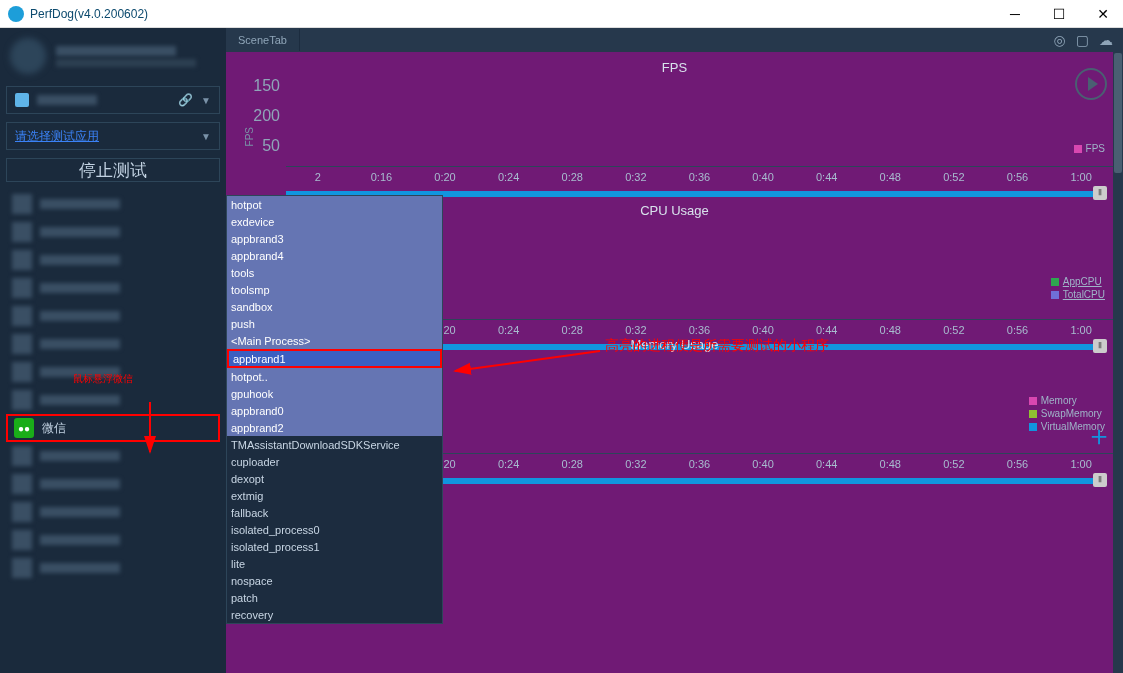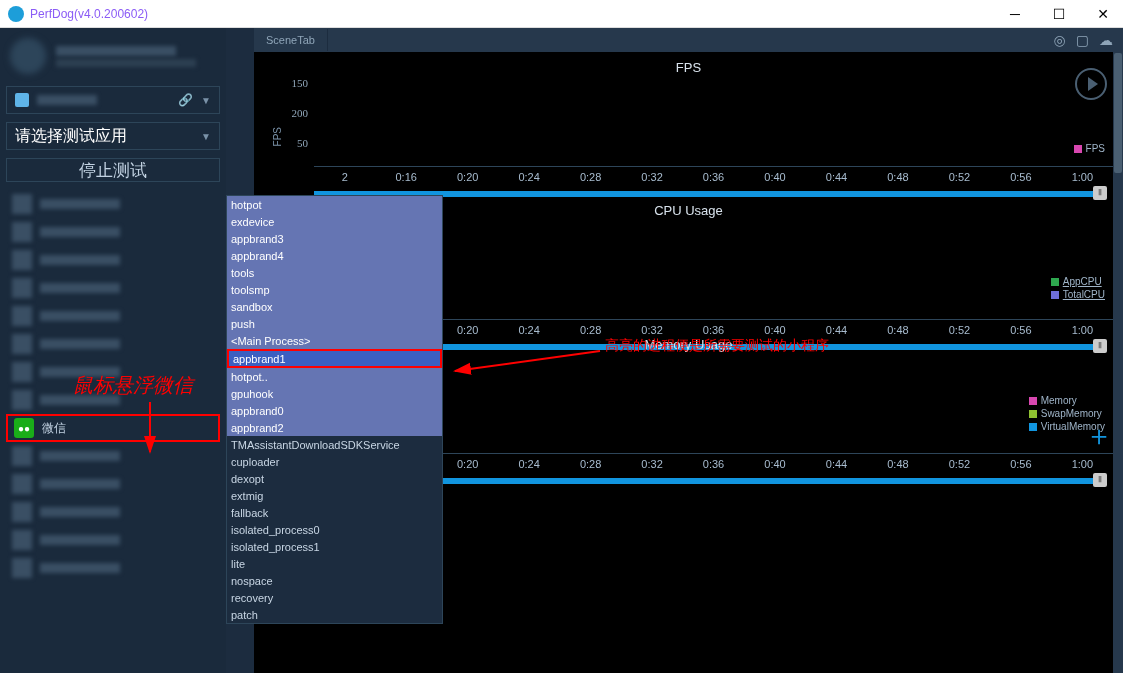--- a/index.html
+++ b/index.html
@@ -1,86 +1,86 @@
 <!DOCTYPE html>
 <html><head>
   <meta charset="utf-8">
   <style>
     * { margin: 0; padding: 0; box-sizing: border-box; font-family: 'Microsoft YaHei', Arial, sans-serif; }
     body { background: #fff; width: 1123px; height: 673px; overflow: hidden; }
     
     .titlebar { height: 28px; background: #fff; display: flex; align-items: center; padding: 0 8px; border-bottom: 1px solid #ddd; }
     .titlebar-icon { width: 16px; height: 16px; background: #1d9ed9; border-radius: 50%; margin-right: 6px; }
-    .titlebar-text { font-size: 12px; color: #8b5cf6; }
+    .titlebar-text { font-size: 12px; color: #0c4a6e; }
     .titlebar-controls { margin-left: auto; display: flex; gap: 20px; }
     .win-btn { font-size: 14px; cursor: pointer; width: 24px; text-align: center; }
     
     .app-body { display: flex; height: 645px; background: #1c2c3f; }
     
     .sidebar { width: 226px; background: #1a2a3c; display: flex; flex-direction: column; padding: 6px; }
     .user-section { display: flex; align-items: center; padding: 4px; margin-bottom: 8px; }
     .avatar { width: 36px; height: 36px; background: #2d455a; border-radius: 50%; margin-right: 10px; filter: blur(3px); }
     .user-text { flex: 1; }
     .user-line1 { height: 10px; background: #3a4f64; width: 120px; margin-bottom: 3px; filter: blur(2px); }
     .user-line2 { height: 8px; background: #2d4052; width: 140px; filter: blur(2px); }
     
     .device-select { background: #1a2a3c; border: 1px solid #2d4559; height: 28px; display: flex; align-items: center; padding: 0 8px; margin-bottom: 8px; cursor: pointer; }
     .android-icon { width: 14px; height: 14px; background: #5fb4e8; border-radius: 2px; margin-right: 8px; }
     .device-text { height: 10px; width: 60px; background: #3a4f64; filter: blur(2px); }
     .link-icon { color: #5fb4e8; font-size: 12px; margin-left: auto; margin-right: 8px; }
     .caret-down { color: #7a92a8; font-size: 10px; }
     
     .app-select { background: #1a2a3c; border: 1px solid #2d4559; height: 28px; display: flex; align-items: center; padding: 0 8px; margin-bottom: 8px; cursor: pointer; }
-    .app-select-text { color: #ffffff; font-size: 16px; flex: 1; }
+    .app-select-text { color: #3b82f6; font-size: 12px; flex: 1; text-decoration: underline; }
     
     .stop-btn { background: #1a2a3c; border: 1px solid #2d4559; height: 24px; display: flex; align-items: center; justify-content: center; margin-bottom: 8px; cursor: pointer; }
     .stop-btn-text { color: #c2d2e2; font-size: 17px; }
     
     .app-list { flex: 1; overflow-y: auto; }
     .app-item { height: 28px; display: flex; align-items: center; padding: 0 6px; cursor: pointer; }
     .app-icon { width: 20px; height: 20px; background: #3a4f64; margin-right: 8px; filter: blur(2px); }
     .app-name { height: 10px; width: 80px; background: #3a4f64; filter: blur(2px); }
     .app-item.wechat { border: 2px solid #ff0000; }
     .wechat-icon { width: 20px; height: 20px; background: #1aad19; border-radius: 3px; margin-right: 8px; display:flex;align-items:center;justify-content:center;color:#fff;font-size:10px; }
     .wechat-text { color: #c2d2e2; font-size: 12px; }
     
-    .main-area { flex: 1; position: relative; background: #000000; margin-left: 28px; }
+    .main-area { flex: 1; position: relative; background: #701a75; }
     .scene-tab-bar { height: 24px; background: #26384c; display: flex; align-items: center; }
     .scene-tab { height: 22px; padding: 0 12px; display: flex; align-items: center; color: #8fa5b8; font-size: 11px; border-right: 1px solid #1c2c3f; cursor: pointer; }
     .top-icons { margin-left: auto; display: flex; gap: 10px; padding-right: 10px; }
     .top-icon { color: #8fa5b8; font-size: 14px; cursor: pointer; }
     
     .charts-container { padding: 6px 10px 0 10px; position: relative; }
     .chart-block { position: relative; margin-bottom: 4px; }
     .chart-title { text-align: center; color: #d8e2ec; font-size: 13px; font-weight: 500; padding: 2px 0; }
     .chart-area { display: flex; position: relative; }
     .y-axis { width: 50px; display: flex; flex-direction: column; align-items: flex-end; padding-right: 6px; }
     .y-label-vert { writing-mode: vertical-rl; transform: rotate(180deg); color: #7a92a8; font-size: 10px; position: absolute; left: 8px; top: 50px; }
-    .y-tick { color: #8fa5b8; font-size: 11px; height: 30px; display: flex; align-items: flex-start; font-family: Liberation Serif, serif; }
+    .y-tick { color: #8fa5b8; font-size: 16px; height: 30px; display: flex; align-items: flex-start; }
     .plot-area { flex: 1; height: 90px; border-bottom: 1px solid #2d4559; position: relative; }
     .play-btn { position: absolute; right: 6px; top: 10px; width: 32px; height: 32px; border: 2px solid #4a5f72; border-radius: 50%; display: flex; align-items: center; justify-content: center; cursor: pointer; }
     .play-triangle { width: 0; height: 0; border-left: 10px solid #4a5f72; border-top: 7px solid transparent; border-bottom: 7px solid transparent; margin-left: 3px; }
     
     .legend { position: absolute; right: 8px; display: flex; flex-direction: column; gap: 2px; font-size: 10px; color: #9fb4c8; }
     .legend-item { display: flex; align-items: center; gap: 4px; }
     .legend-sq { width: 8px; height: 8px; }
     
     .time-axis { display: flex; height: 30px; align-items: flex-start; padding-left: 50px; padding-top: 4px; position: relative; }
     .time-tick { flex: 1; color: #a8bccf; font-size: 11px; text-align: center; }
     .time-bar { position: absolute; top: 24px; left: 50px; right: 6px; height: 6px; background: #1195df; }
     .time-bar-cap { position: absolute; right: 0; top: -5px; width: 14px; height: 14px; background: #ccc; border-radius: 2px; display:flex;align-items:center;justify-content:center;font-size:8px;color:#333; }
     
     .plus-icon { position: absolute; right: 10px; bottom: 10px; color: #1195df; font-size: 28px; font-weight: 300; cursor: pointer; }
     
     .process-popup { position: absolute; left: 226px; top: 195px; width: 217px; background: #1c2c3f; border: 1px solid #2d4559; z-index: 100; }
     .process-item { height: 17px; padding: 0 4px; color: #c8d6e4; font-size: 11px; cursor: pointer; display: flex; align-items: center; }
     .process-item.highlighted { background: #6575b3; color: #fff; }
     .process-item.selected { background: #3b5fc1; color: #fff; border: 2px solid #ff0000; height: 19px; }
     
-    .annotation-1 { position: absolute; left: 73px; top: 372px; color: #ff0000; font-size: 20px; z-index: 200; font-style: italic; }
+    .annotation-1 { position: absolute; left: 73px; top: 372px; color: #ff0000; font-size: 10px; z-index: 200; }
     .arrow-1 { position: absolute; left: 140px; top: 397px; z-index: 200; }
     .annotation-2 { position: absolute; left: 605px; top: 337px; color: #ff0000; font-size: 14px; z-index: 200; font-family: Liberation Mono, monospace; }
     .arrow-2 { position: absolute; left: 450px; top: 346px; z-index: 200; }
     
     .chart-small { height: 130px; }
     .chart-small .plot-area { height: 100px; }
     
     .right-scrollbar { position: absolute; right: 0; top: 24px; bottom: 0; width: 10px; background: #26384c; }
     .scrollbar-thumb { width: 8px; height: 120px; background: #4a5f72; margin: 1px; border-radius: 2px; }
   </style>
@@ -337,22 +337,22 @@
     <div class="process-item highlighted">appbrand2</div>
     <div class="process-item">TMAssistantDownloadSDKService</div>
     <div class="process-item">cuploader</div>
     <div class="process-item">dexopt</div>
     <div class="process-item">extmig</div>
     <div class="process-item">fallback</div>
     <div class="process-item">isolated_process0</div>
     <div class="process-item">isolated_process1</div>
     <div class="process-item">lite</div>
     <div class="process-item">nospace</div>
+    <div class="process-item">patch</div>
     <div class="process-item">recovery</div>
-    <div class="process-item">patch</div>
   </div>
 
 <div class="annotation-1">鼠标悬浮微信</div>
 <svg class="arrow-1" width="50" height="70">
   <defs>
       <marker id="ah1" markerWidth="10" markerHeight="10" refX="8" refY="3" orient="auto">
         <path d="M0,0 L0,6 L9,3 z" fill="#ff0000"></path>
       </marker>
     </defs>
   <line x1="10" y1="5" x2="10" y2="55" stroke="#ff0000" stroke-width="2" marker-end="url(#ah1)"></line>

